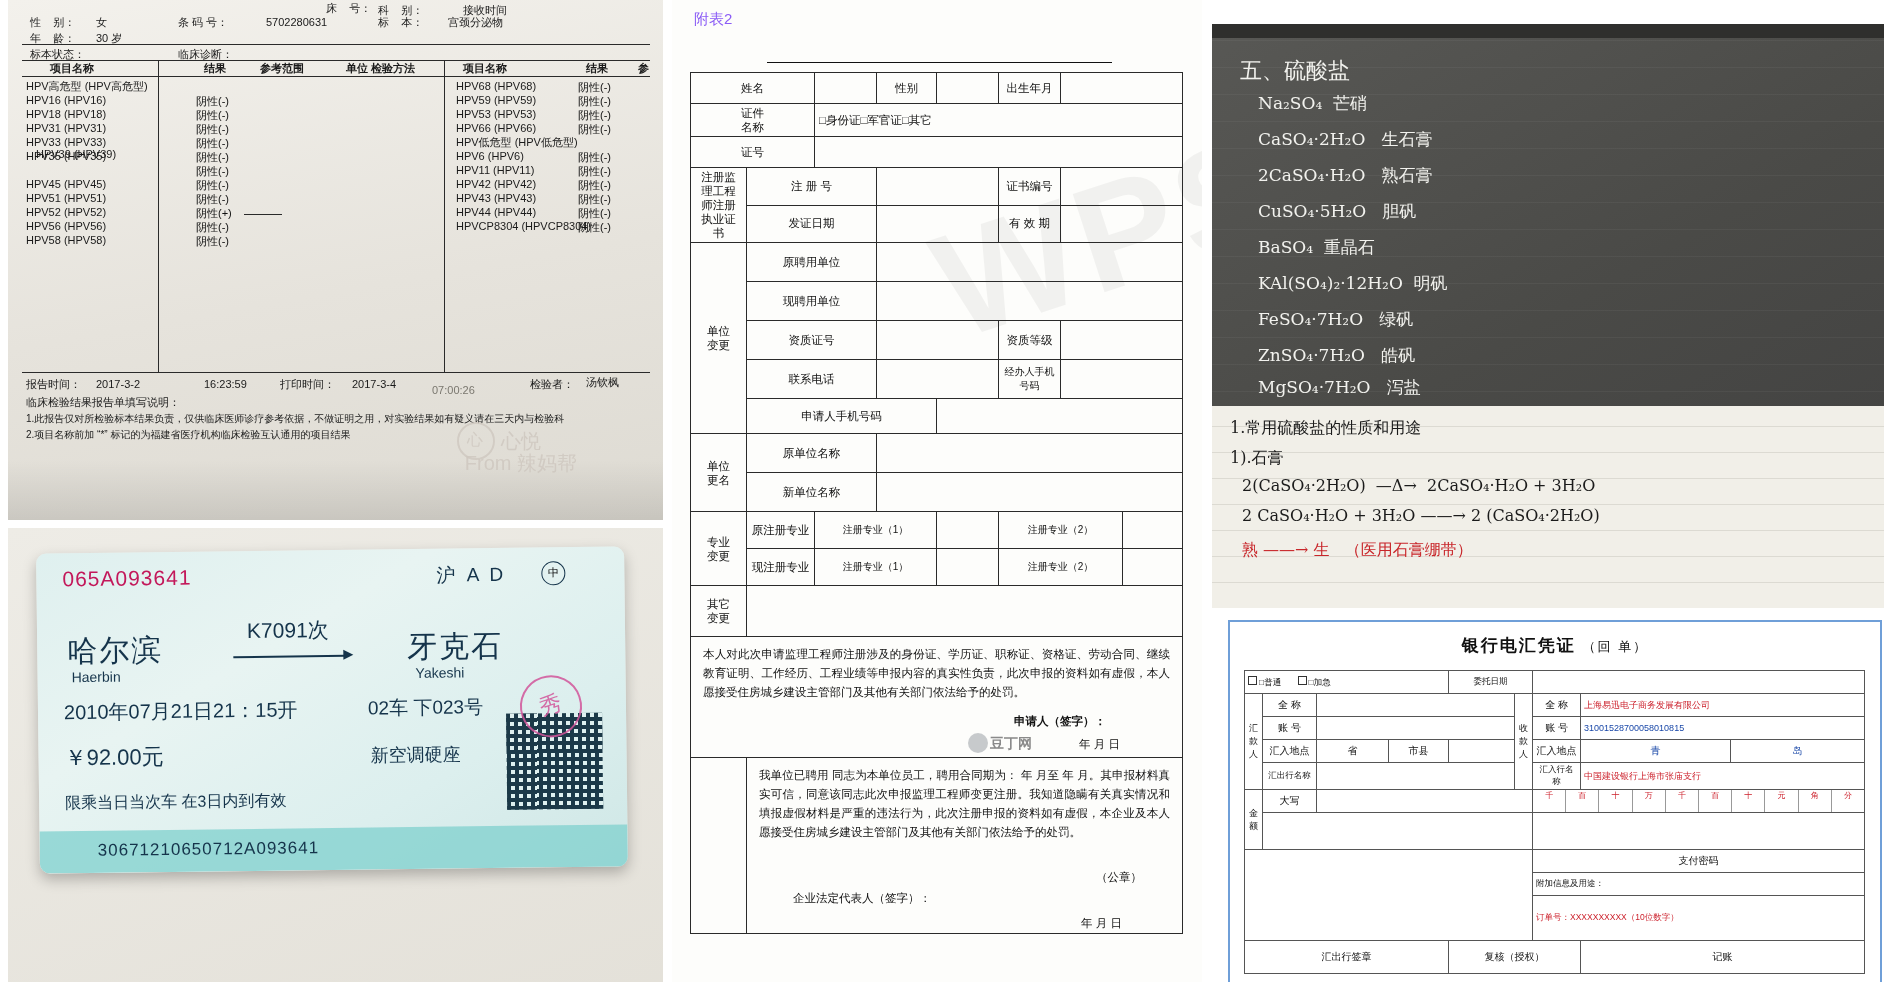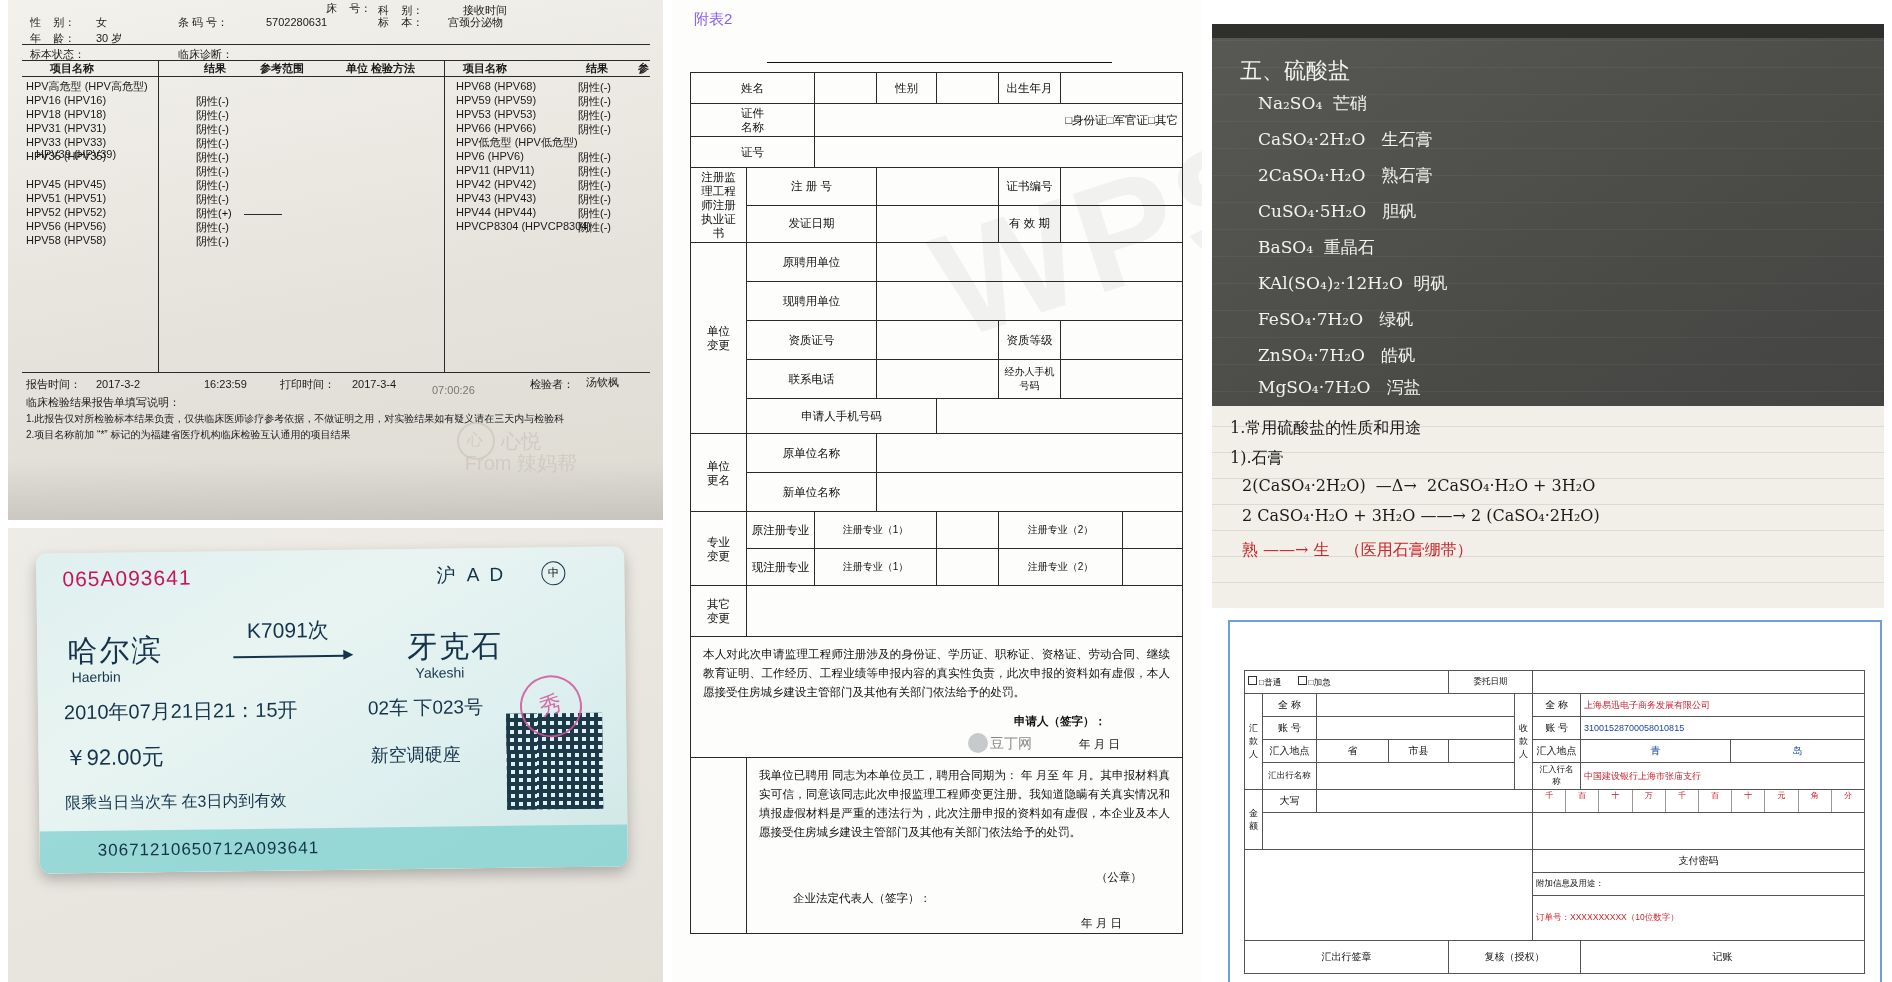--- a/index.html
+++ b/index.html
@@ -53,21 +53,21 @@
   #p3 .hdr{position:absolute;left:22px;top:10px;font-size:15px;color:#8b5cf6;}
   #p3 .title{position:absolute;left:0;top:36px;width:530px;text-align:center;font-size:19px;
       font-weight:bold;color:#111;letter-spacing:1px;}
   #p3 .titleline{position:absolute;left:95px;top:62px;width:345px;height:1px;background:#111;}
   #p3 table{position:absolute;left:18px;top:72px;width:492px;border-collapse:collapse;
       font-size:11.5px;color:#111;table-layout:fixed;}
   #p3 td{border:1px solid #2a2a2a;height:26px;padding:2px 4px;vertical-align:middle;}
   #p3 .c{text-align:center;}
   #p3 .vert{font-size:11.5px;line-height:14px;}
   #p3 .para{font-size:11.5px;line-height:19px;text-align:justify;padding:6px 8px;}
-  #p3 .wm2{position:absolute;left:318px;top:735px;font-size:14px;color:#8a8a8a;}
+  #p3 .wm2{position:absolute;left:318px;top:735px;font-size:14px;color:#8a8a8a;font-weight:bold;}
   #p3 .wmc{position:absolute;left:296px;top:733px;width:20px;height:20px;border-radius:50%;
       background:#9aa0a6;opacity:.55;}
   #p3 .bigwm{position:absolute;left:260px;top:150px;font-size:150px;color:#000;opacity:.045;
       transform:rotate(-18deg);font-weight:bold;letter-spacing:4px;}
 
   
   #p4{left:1212px;top:24px;width:672px;height:584px;background:#4c4c4a;}
   #p4 .bb{position:absolute;inset:0;background:
       repeating-linear-gradient(0deg,rgba(255,255,255,.045) 0 1px,transparent 1px 27px),
       linear-gradient(150deg,#585855,#4a4a47 50%,#404040);}
@@ -250,21 +250,21 @@
       <td></td>
       <td class="c">性别</td>
       <td></td>
       <td class="c">出生年月</td>
       <td colspan="2"></td>
     </tr>
     <tr>
       <td class="c vert" colspan="2" style="white-space:pre-line;">证件
 名称</td>
       <td colspan="6">
-        <div style="display:flex;justify-content:flex-end;">
+        <div style="display:flex;justify-content:flex-start;">
           <span>□身份证</span>
           <span>□军官证</span>
           <span>□其它</span>
         </div>
       </td>
     </tr>
     <tr>
       <td class="c" colspan="2">证号</td>
       <td colspan="6"></td>
     </tr>
@@ -382,20 +382,24 @@
   <div class="w" style="left:46px;top:352px;">MgSO₄·7H₂O   泻盐</div>
 
   <div class="wd" style="left:18px;top:394px;">1.常用硫酸盐的性质和用途</div>
   <div class="wd" style="left:18px;top:424px;">1).石膏</div>
   <div class="wd" style="left:30px;top:452px;">2(CaSO₄·2H₂O)  —Δ→  2CaSO₄·H₂O + 3H₂O</div>
   <div class="wd" style="left:30px;top:482px;">2 CaSO₄·H₂O + 3H₂O ——→ 2 (CaSO₄·2H₂O)</div>
   <div class="wd wr" style="left:30px;top:516px;">熟 ——→ 生   （医用石膏绷带）</div>
 </div>
 
 <div class="panel" id="p5">
+  <div class="bt">
+    <span>银行电汇凭证</span>
+    <span style="font-size:13px;font-weight:normal;">（回  单）</span>
+  </div>
 
   <table>
     <colgroup>
       <col style="width:18px">
         <col style="width:54px">
         <col style="width:72px">
         <col style="width:60px">
       <col style="width:66px">
         <col style="width:18px">
         <col style="width:48px">

